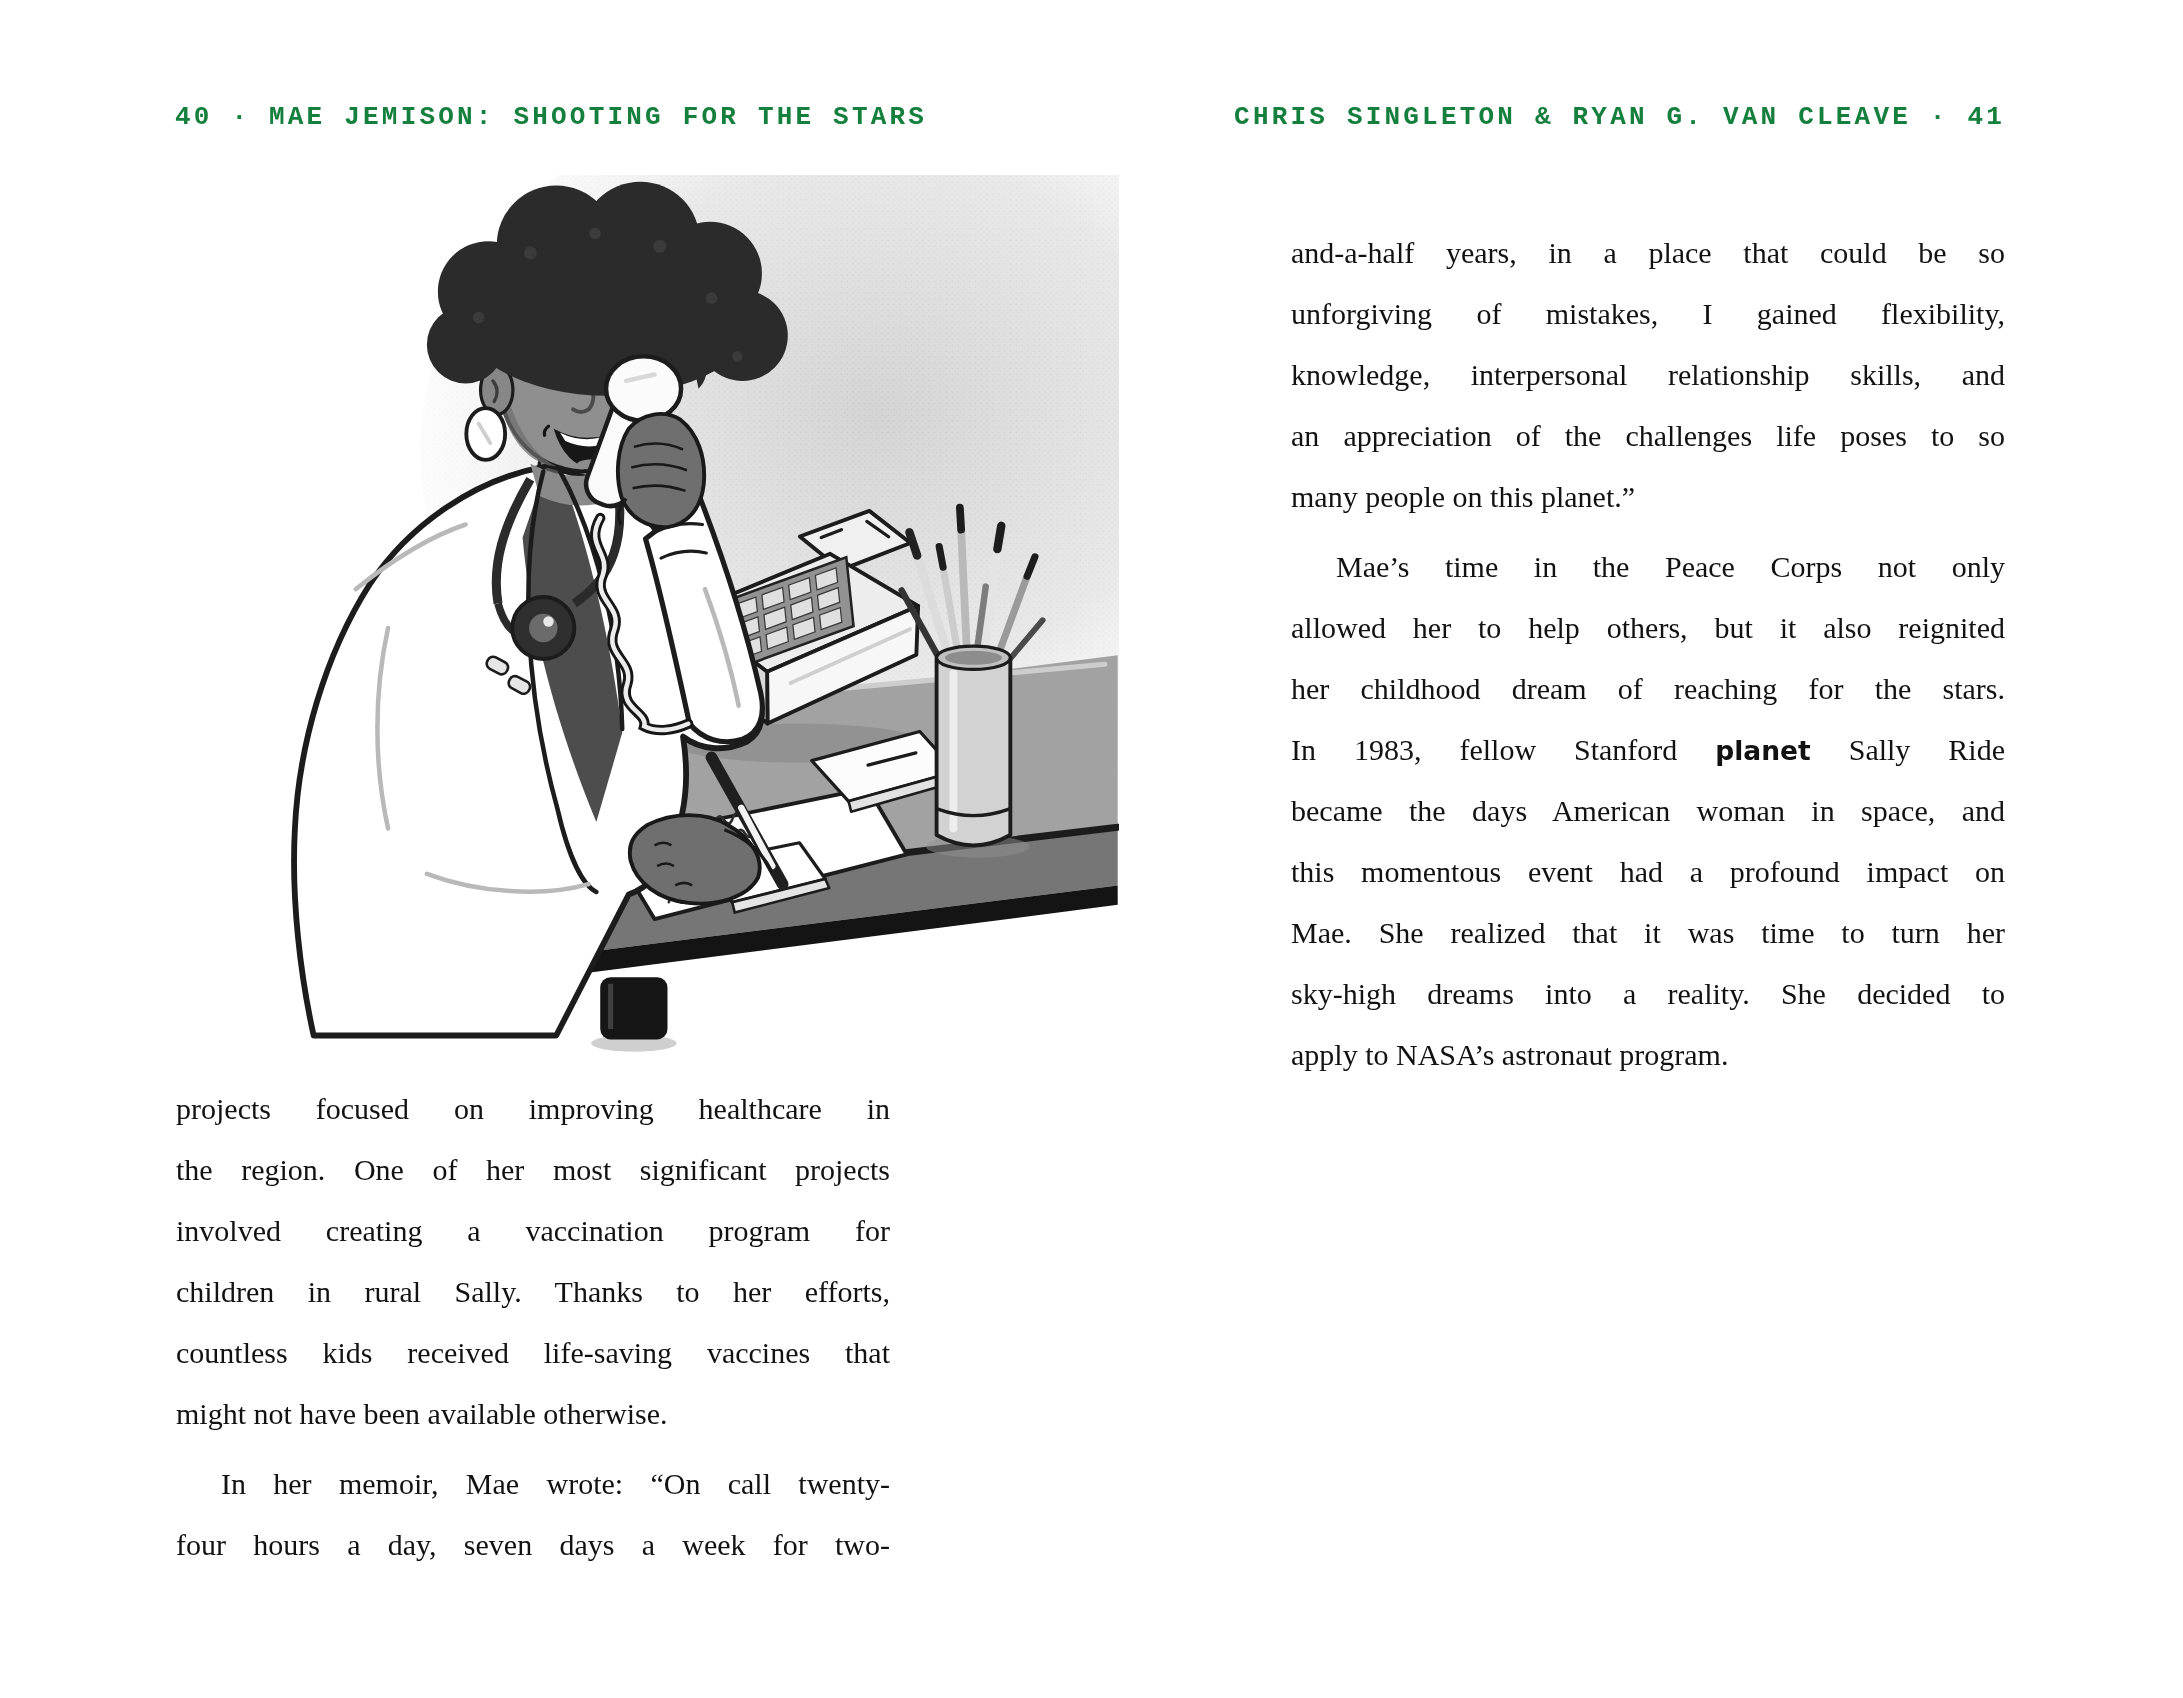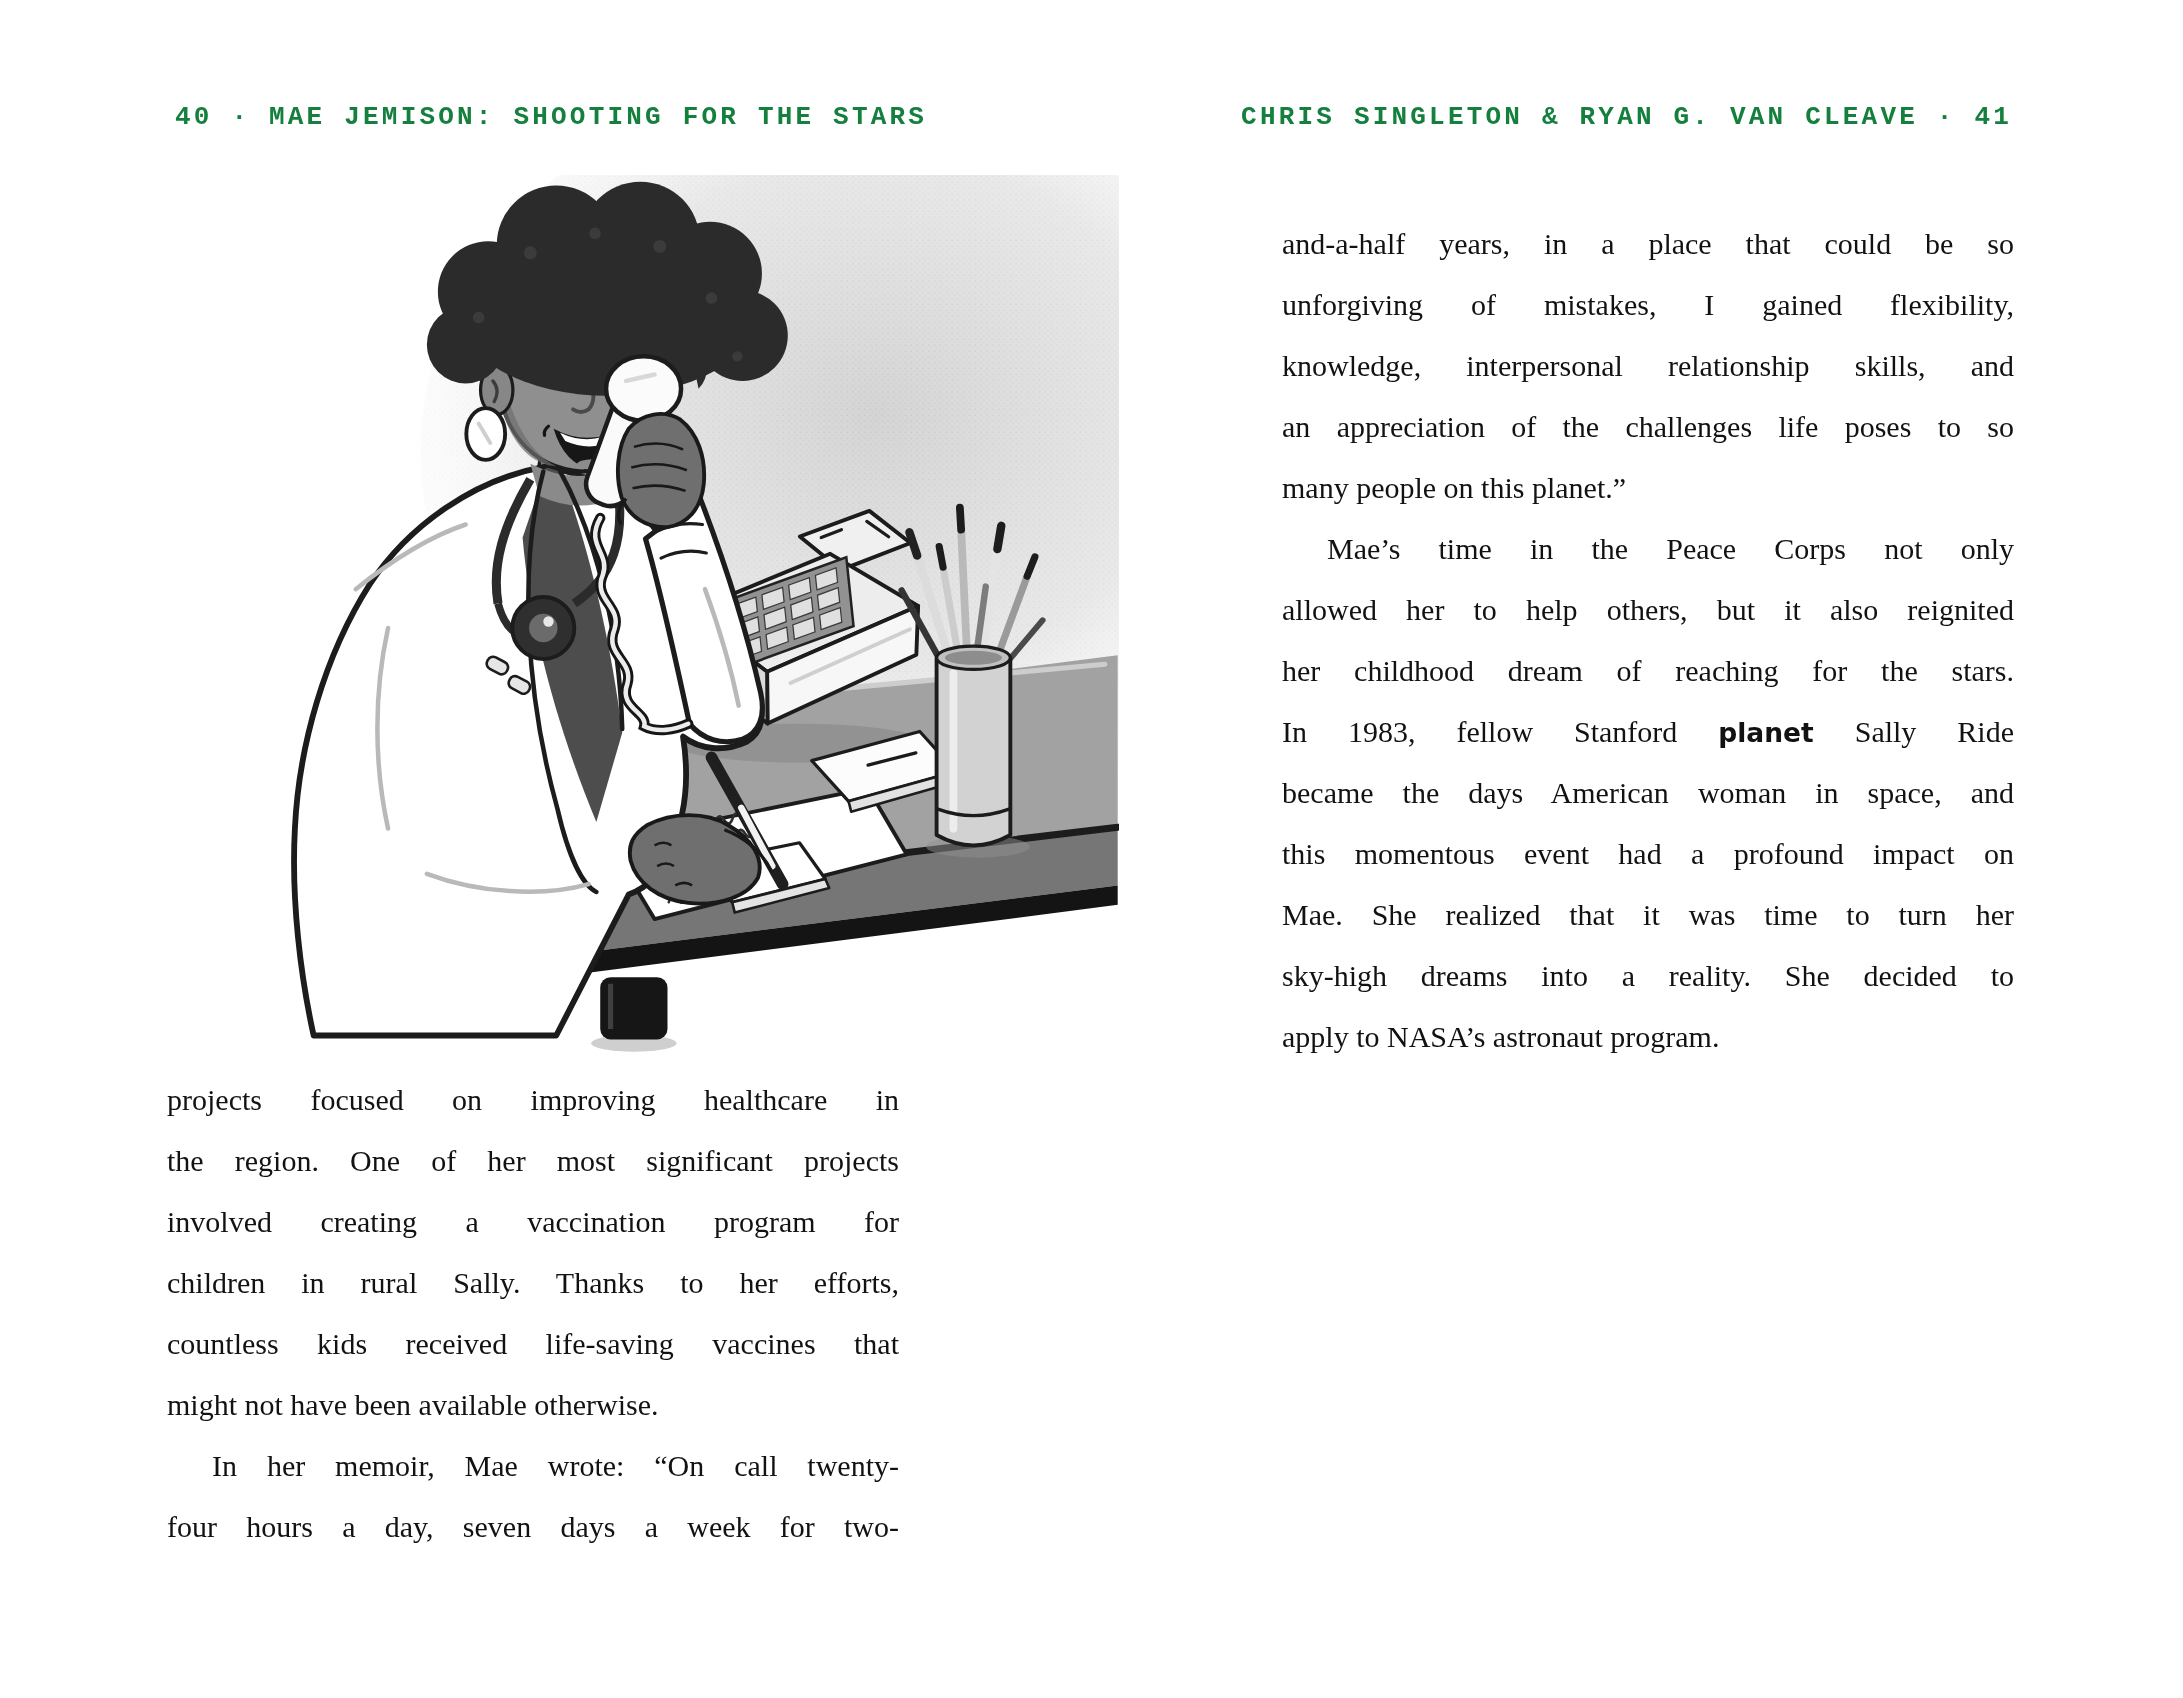--- a/index.html
+++ b/index.html
@@ -1,25 +1,25 @@
 <!DOCTYPE html>
 <html style="font-size:10.4px"><head>
 <meta charset="utf-8">
 <style>
   html,body{margin:0;padding:0;background:#ffffff;}
   body{width:2183px;height:1698px;position:relative;overflow:hidden;
        font-family:"Liberation Serif", serif;color:#151515;}
   .running-head{position:absolute;top:102px;font-family:"Liberation Mono", monospace;
        font-weight:700;font-size:26px;letter-spacing:3.2px;color:#15803d;white-space:nowrap;}
   .running-head.left{left:175px;}
-  .running-head.right{right:171px;text-align:left;}
+  .running-head.right{right:178px;text-align:left;}
   .text-col{position:absolute;width:732px;font-size:30px;line-height:61px;color:#121212;}
   .text-col.left{left:167px;top:1069px;}
   .text-col.right{left:1282px;top:213px;}
-  .para{margin:0;}
+  .para{margin:9px;}
   .line{text-align:justify;text-align-last:justify;-moz-text-align-last:justify;
         text-justify:inter-word;height:61px;white-space:nowrap0;}
   .line.last{text-align-last:left;-moz-text-align-last:left;}
   .para.indented .line:first-child{text-indent:45px;}
   .bold-term{font-family:"DejaVu Sans", sans-serif;font-weight:700;font-size:26.5px;}
   .illustration{position:absolute;left:194px;top:175px;width:925px;height:906px;}
   svg .ln{stroke:#1c1c1c;stroke-linejoin:round;stroke-linecap:round;}
 </style>
 </head>
 <body>

